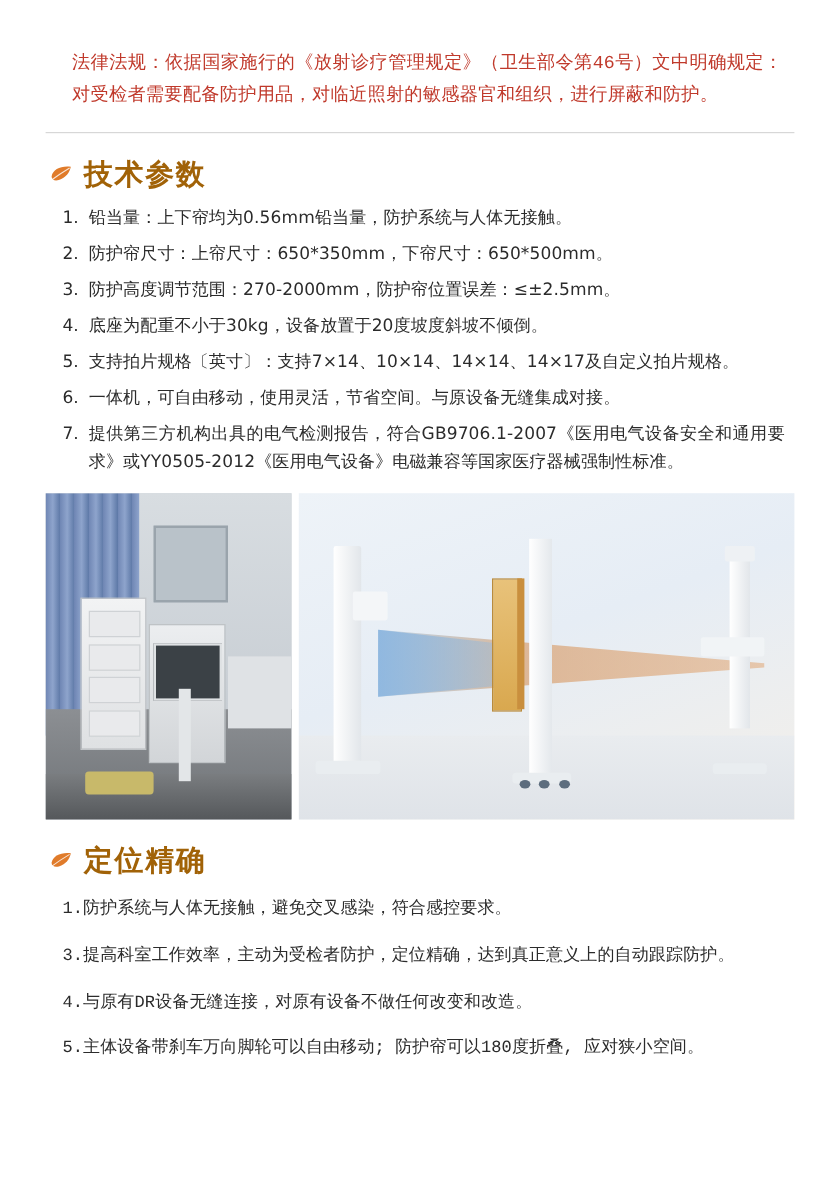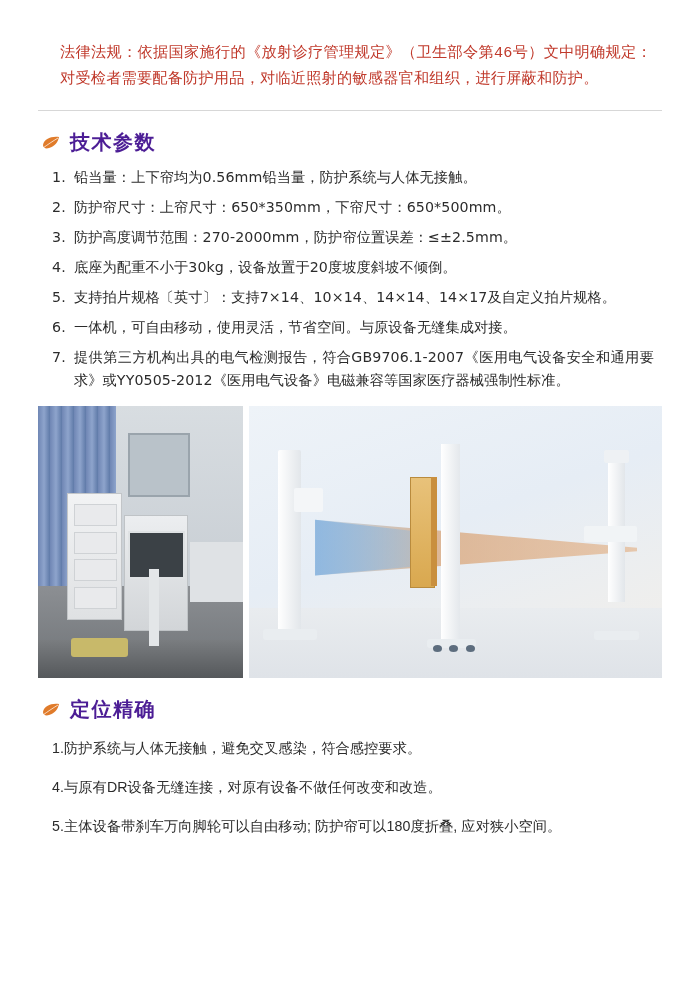--- a/index.html
+++ b/index.html
@@ -49,23 +49,23 @@
   }
   .leaf-icon {
     width: 18px;
     height: 14px;
     margin-right: 10px;
     position: relative;
     flex: 0 0 auto;
   }
   .leaf-icon svg { display: block; }
   .section-title {
-    font-size: 20px;
+    font-size: 24px;
     font-weight: bold;
-    color: #4c1d95;
+    color: #a16207;
     letter-spacing: 1.5px;
     font-family: "DejaVu Sans", "Liberation Sans", sans-serif;
   }
 
   
   .param-list {
     margin: 10px 0 0 0;
     padding: 0 8px 0 14px;
   }
   .param-item {
@@ -232,21 +232,21 @@
   
   .feature-list {
     margin: 14px 0 0 0;
     padding: 0 8px 0 14px;
   }
   .feature-item {
     font-size: 14.2px;
     line-height: 1.6;
     margin-bottom: 16px;
     letter-spacing: 0.1px;
-    font-family: Liberation Sans, sans-serif;
+    font-family: Liberation Mono, monospace;
     text-align: justify;
   }
 </style>
 </head>
 <body>
 
 <div class="page">
 
   <div class="legal">法律法规：依据国家施行的《放射诊疗管理规定》（卫生部令第46号）文中明确规定：对受检者需要配备防护用品，对临近照射的敏感器官和组织，进行屏蔽和防护。</div>
   <div class="legal-divider"></div>
@@ -338,17 +338,18 @@
       <svg width="18" height="14" viewBox="0 0 18 14">
         <path d="M17 1 C9 0 2 3 1 9 C1 12 4 13 7 12 C13 10 16 6 17 1 Z" fill="#e07b2a"></path>
         <path d="M1 12 C5 9 11 5 16 2" stroke="#ffffff" stroke-width="0.9" fill="none" opacity="0.8"></path>
       </svg>
     </span>
     <span class="section-title">定位精确</span>
   </div>
 
   <div class="feature-list">
     <div class="feature-item">1.防护系统与人体无接触，避免交叉感染，符合感控要求。</div>
+    <div class="feature-item">3.提高科室工作效率，主动为受检者防护，定位精确，达到真正意义上的自动跟踪防护。</div>
     <div class="feature-item">4.与原有DR设备无缝连接，对原有设备不做任何改变和改造。</div>
     <div class="feature-item">5.主体设备带刹车万向脚轮可以自由移动; 防护帘可以180度折叠, 应对狭小空间。</div>
   </div>
 
 </div>
 
 </body></html>

